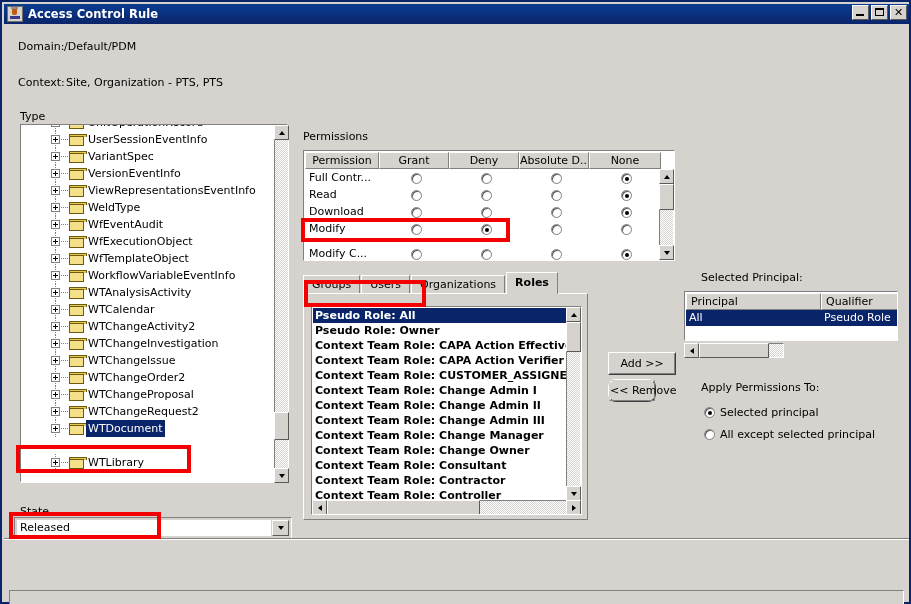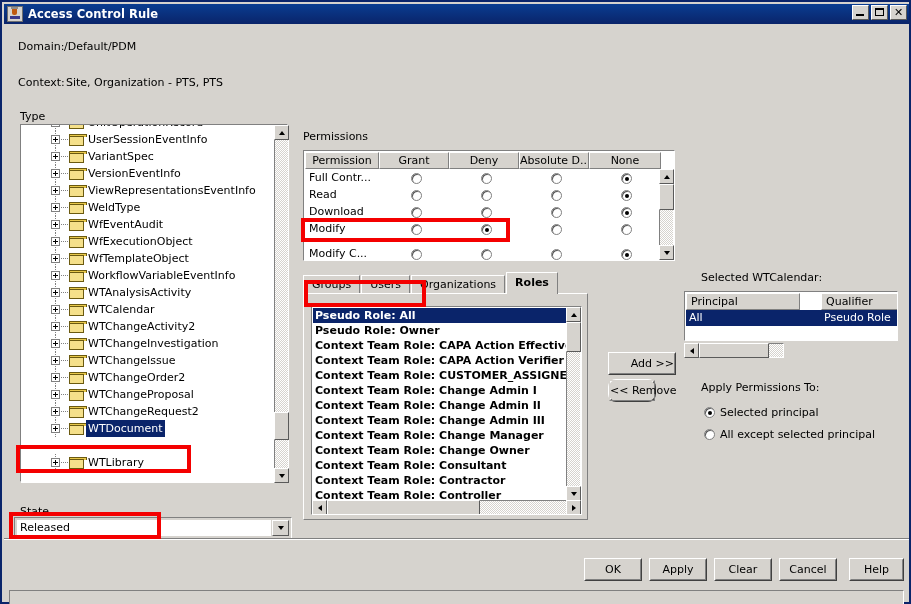--- a/index.html
+++ b/index.html
@@ -422,21 +422,21 @@
   
   .btn {
     position: absolute;
     background: #d6d3ce;
     border-top: 1px solid #ffffff;
     border-left: 1px solid #ffffff;
     border-right: 1px solid #404040;
     border-bottom: 1px solid #404040;
     box-sizing: border-box;
     font-size: 11px;
-    text-align: right;
+    text-align: center;
     color: #000;
     white-space: nowrap;
     padding-left: 40px;
   }
   .btn .inner {
     position: absolute;
     left: 0; top: 0; right: 0; bottom: 0;
     border: 1px solid #d6d3ce;
     border-right-color: #808080;
     border-bottom-color: #808080;
@@ -914,23 +914,23 @@
       </div>
     </div>
 
     <div class="btn" style="left:604px; top:328px; width:68px; height:23px;">
       <div class="inner">Add &gt;&gt;</div>
     </div>
     <div class="btn" style="left:604px; top:355px; width:48px; height:23px;border-radius:8px;">
       <div class="inner">&lt;&lt; Remove</div>
     </div>
 
-    <div class="lbl" id="sel-prin-lbl">Selected WTCalendar:</div>
+    <div class="lbl" id="sel-prin-lbl">Selected Principal:</div>
     <div id="prin-table">
-      <div class="pth" style="left:1px; width:114px;">Principal</div>
+      <div class="pth" style="left:1px; width:135px;">Principal</div>
       <div class="pth" style="left:136px; width:77px;">Qualifier</div>
       <div id="prin-row">
         <span class="c1">All</span>
         <span class="c2">Pseudo Role</span>
       </div>
     </div>
     <div class="hsb" style="left:680px; top:319px; width:100px; height:15px;">
       <div class="sb-btn" style="left:-1px; top:-1px;">
           <div class="arr arr-lt"></div>
         </div>
@@ -941,37 +941,20 @@
     <div class="rb-line" style="left:700px; top:382px;">
       <span class="rb on"></span>
       <span class="rb-text">Selected principal</span>
     </div>
     <div class="rb-line" style="left:700px; top:404px;">
       <span class="rb"></span>
       <span class="rb-text">All except selected principal</span>
     </div>
 
     <div id="sep"></div>
-    <div id="btnbar">
-        <div class="bbtn" style="left: 580px; width: 58px;">
-          <div class="inner">OK</div>
-        </div>
-        <div class="bbtn" style="left: 645px; width: 58px;">
-          <div class="inner">Apply</div>
-        </div>
-        <div class="bbtn" style="left: 710px; width: 58px;">
-          <div class="inner">Clear</div>
-        </div>
-        <div class="bbtn" style="left: 775px; width: 58px;">
-          <div class="inner">Cancel</div>
-        </div>
-        <div class="bbtn" style="left: 845px; width: 55px;">
-          <div class="inner">Help</div>
-        </div>
-      </div>
     <div id="statusbar"></div>
 
     <div class="redbox" style="left:297px; top:194px; width:209px; height:24px;"></div>
     <div class="redbox" style="left:12px; top:421px; width:175px; height:28px;"></div>
     <div class="redbox" style="left:5px; top:488px; width:152px; height:27px;"></div>
     <div class="redbox" style="left:300px; top:256px; width:122px; height:27px;"></div>
   </div>
 </div>
 
 </body></html>

